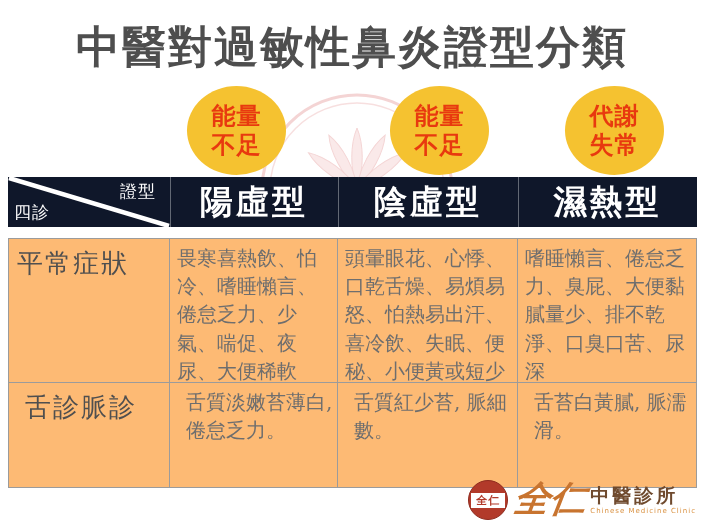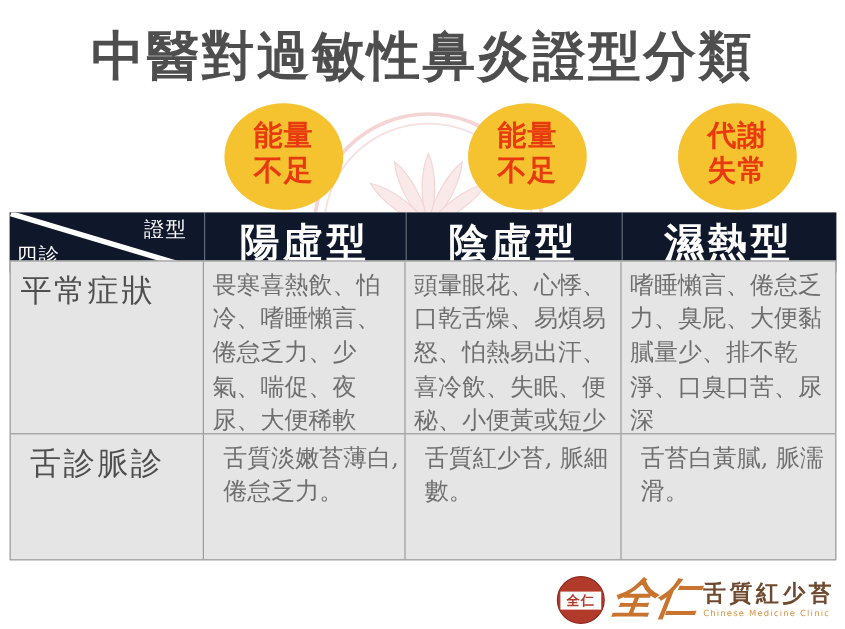--- a/index.html
+++ b/index.html
@@ -14,21 +14,21 @@
     text-align:center;font-size:44px;font-weight:bold;
     color:#4e4e4e;letter-spacing:2px;white-space:nowrap;
   }
   
   .watermark{position:absolute;left:245px;top:88px;width:225px;height:89px;pointer-events:none;}
   
   .bubble{
     position:absolute;top:86px;width:99px;height:89px;border-radius:50%;
     background:#f5c230;display:flex;flex-direction:column;
     align-items:center;justify-content:center;
-    font-family:Liberation Mono, monospace;
+    font-family:Liberation Serif, serif;
     font-weight:bold;font-size:24px;line-height:1.18;color:#e8390f;
     letter-spacing:1px;
   }
   .bubble-1{left:187px;}
   .bubble-2{left:390px;}
   .bubble-3{left:565px;}
   
   .tcm-table{position:absolute;left:8px;top:177px;width:689px;height:300px;}
   .thead{position:absolute;left:0;top:0;width:689px;height:50px;background:#0f172a;}
   .thead .vsep{position:absolute;top:0;width:1px;height:50px;background:rgba(255,255,255,0.35);}
@@ -41,24 +41,24 @@
     position:absolute;left:6px;bottom:3px;color:#ffffff;font-size:17px;letter-spacing:1px;
   }
   .head-col{
     position:absolute;top:0;height:50px;display:flex;align-items:center;justify-content:center;
     color:#ffffff;font-size:33px;font-weight:600;letter-spacing:3px;white-space:nowrap;
   }
   .head-col-1{left:162px;width:168px;}
   .head-col-2{left:330px;width:180px;}
   .head-col-3{left:510px;width:179px;}
   .tbody{
-    position:absolute;left:0;top:40px;width:687px;height:248px;
+    position:absolute;left:0;top:61px;width:687px;height:248px;
     display:grid;grid-template-columns:161px 168px 180px 178px;
     grid-template-rows:144px 104px;
-    background:#e5e5e5;border:1px solid #9b9b9b;
+    background:#fdba74;border:1px solid #9b9b9b;
   }
   .cell{
     border-right:1px solid #9b9b9b;border-bottom:1px solid #9b9b9b;
     box-sizing:border-box;overflow:hidden;
   }
   .cell.last-col{border-right:none;}
   .cell.last-row{border-bottom:none;padding-left:16px;}
   .row-label{
     padding:7px 4px 0 8px;font-size:26px;color:#4f4f4f;letter-spacing:2px;
   }
@@ -153,16 +153,16 @@
   </div>
 
 </div>
 
 <div class="logo">
   <div class="seal">
     <div class="seal-band">全仁</div>
   </div>
   <div class="logo-script">全仁</div>
   <div class="logo-name-wrap">
-    <div class="logo-name">舌質紅少苔</div>
+    <div class="logo-name">中醫診所</div>
     <div class="logo-subtitle">Chinese Medicine Clinic</div>
   </div>
 </div>
 
 </body></html>

